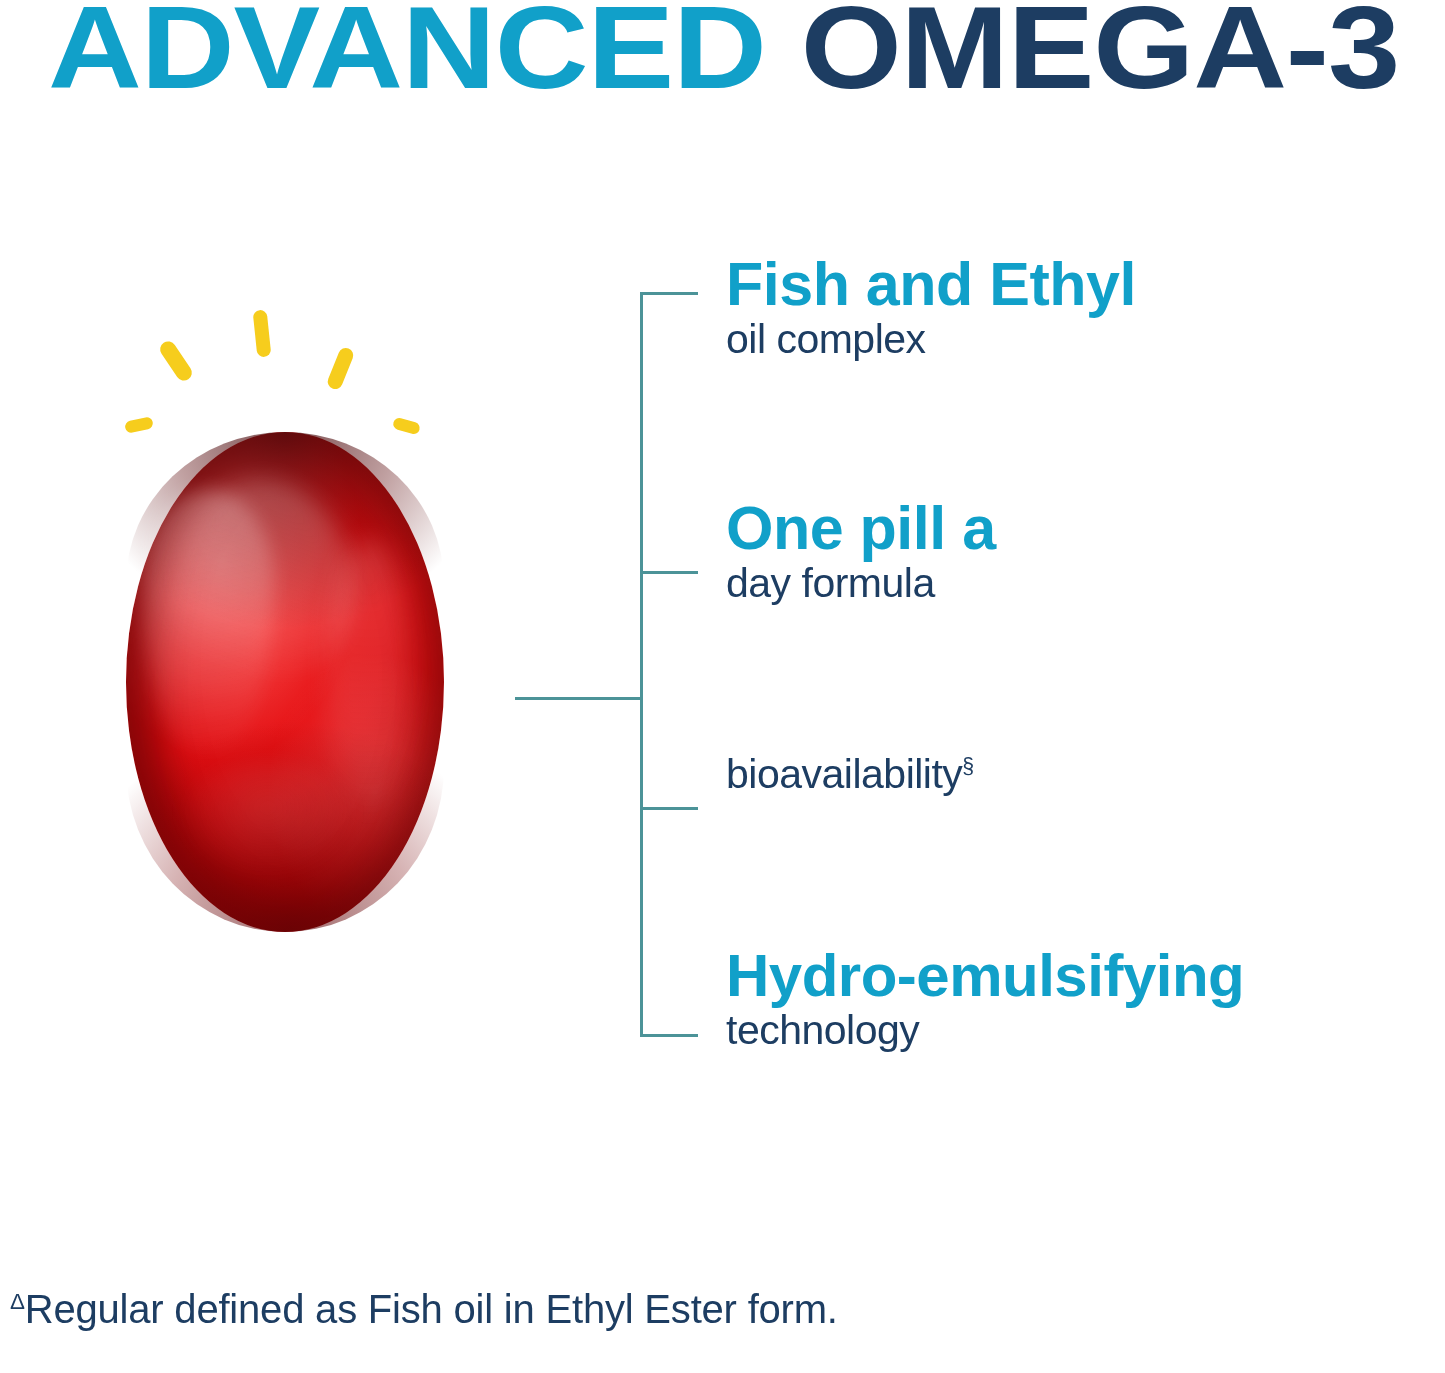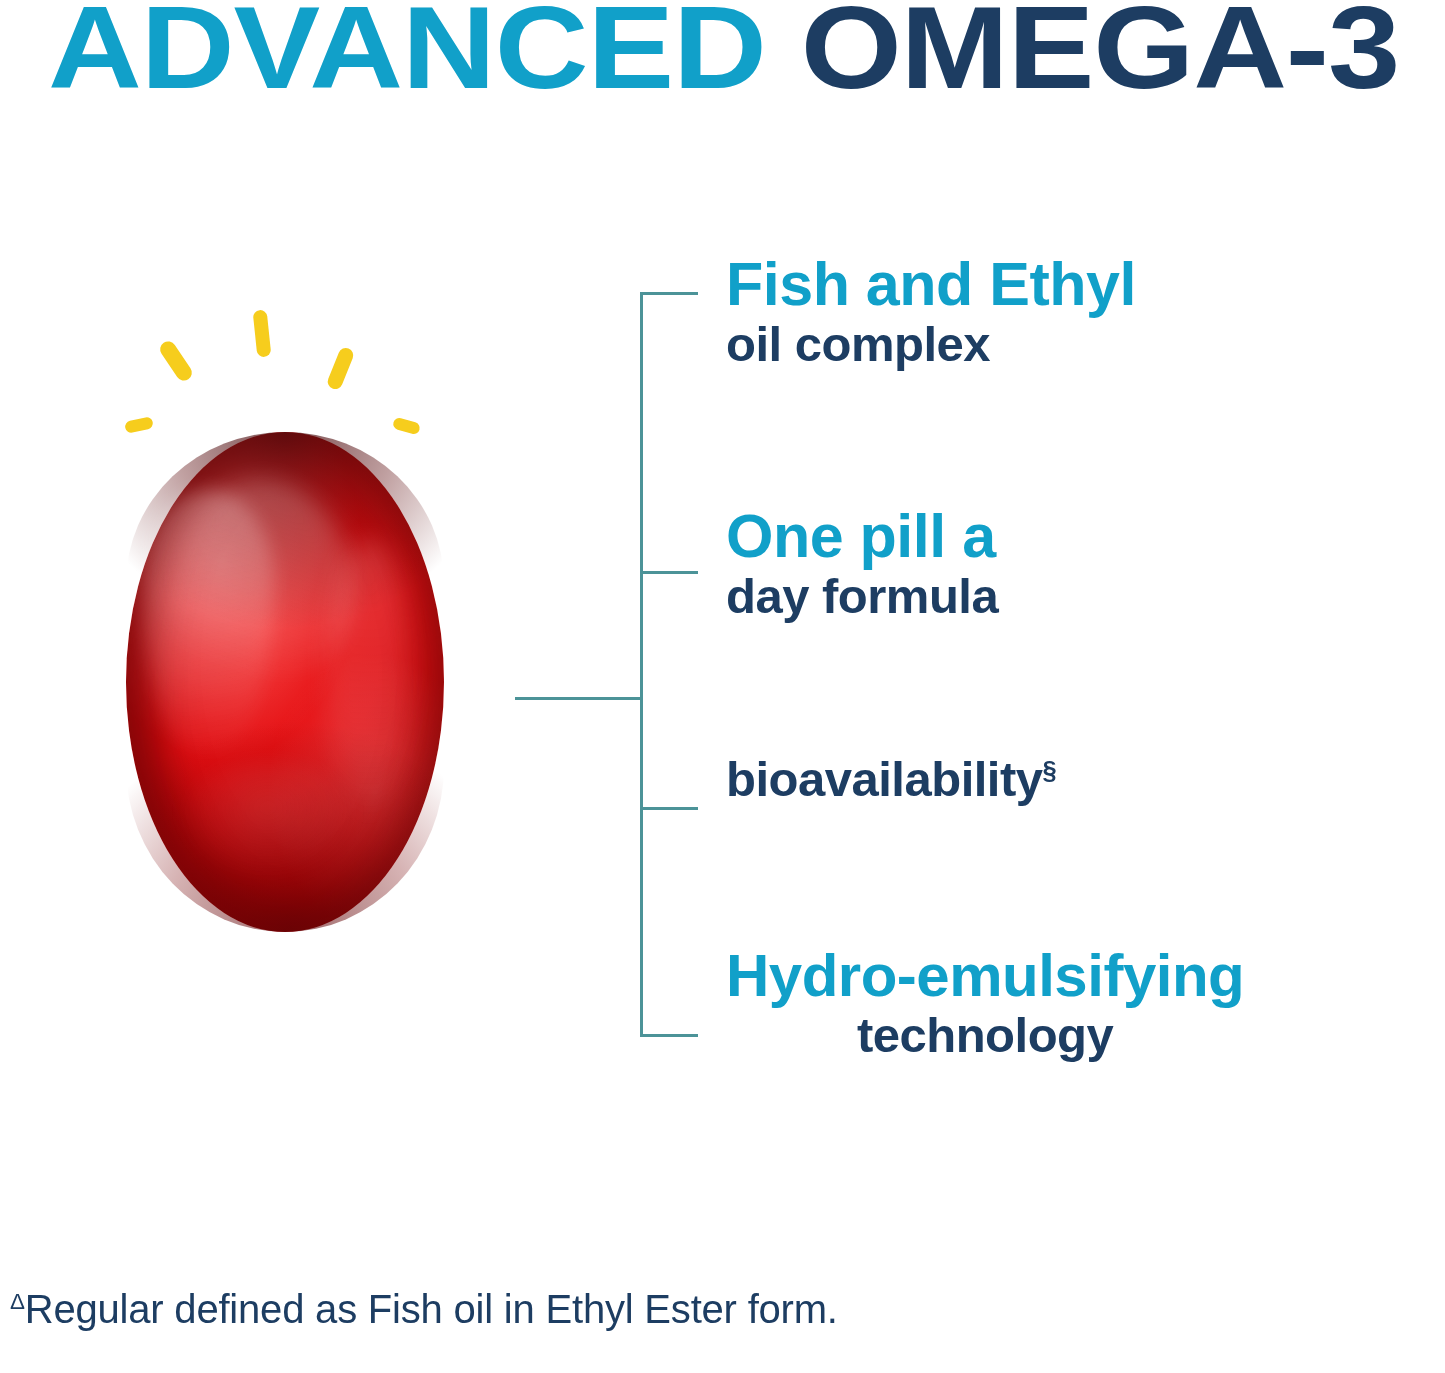--- a/index.html
+++ b/index.html
@@ -81,34 +81,34 @@
     color: #11A0C9;
     font-weight: bold;
     font-size: 61px;
     line-height: 1.06;
     letter-spacing: -0.5px;
     white-space: nowrap;
   }
   .feature .f-bottom {
     display: block;
     color: #1D3D62;
-    font-weight: bold;
-    font-size: 49px;
+    font-weight: normal;
+    font-size: 41px;
     line-height: 1.12;
     letter-spacing: -0.5px;
     white-space: nowrap;
   }
   .feature .f-bottom sup {
     font-size: 0.52em;
     vertical-align: super;
     line-height: 0;
   }
 
   .feat-1 { top: 0px; }
-  .feat-2 { top: 252px; }
+  .feat-2 { top: 244px; }
   .feat-3 { top: 500px; }
   .feat-4 { top: 692px; }
   .feat-4 .f-top { font-size: 60px; }
 
   
   .pill-wrap {
     position: absolute;
     left: 60px;
     top: 290px;
     width: 420px;
@@ -298,21 +298,21 @@
       <span class="f-top" style="color: rgb(17, 160, 201);">One pill a</span>
       <span class="f-bottom" style="color: rgb(29, 61, 98);"><span>day formula</span></span>
     </div>
 
     <div class="feature feat-3">
       <span class="f-bottom" style="color: rgb(29, 61, 98);"><span>bioavailability</span><sup>§</sup></span>
     </div>
 
     <div class="feature feat-4">
       <span class="f-top" style="color: rgb(17, 160, 201); text-align: center;">Hydro-emulsifying</span>
-      <span class="f-bottom" style="color: rgb(29, 61, 98); text-align: center;"><span>technology</span></span>
+      <span class="f-bottom" style="color: rgb(29, 61, 98);"><span>technology</span></span>
     </div>
 
   </div>
 
   <div class="footnotes" style="color: rgb(29, 61, 98);">
     <span class="fn"><sup>Δ</sup><span>Regular defined as Fish oil in Ethyl Ester form.</span></span>
   </div>
 
 </div>
 

